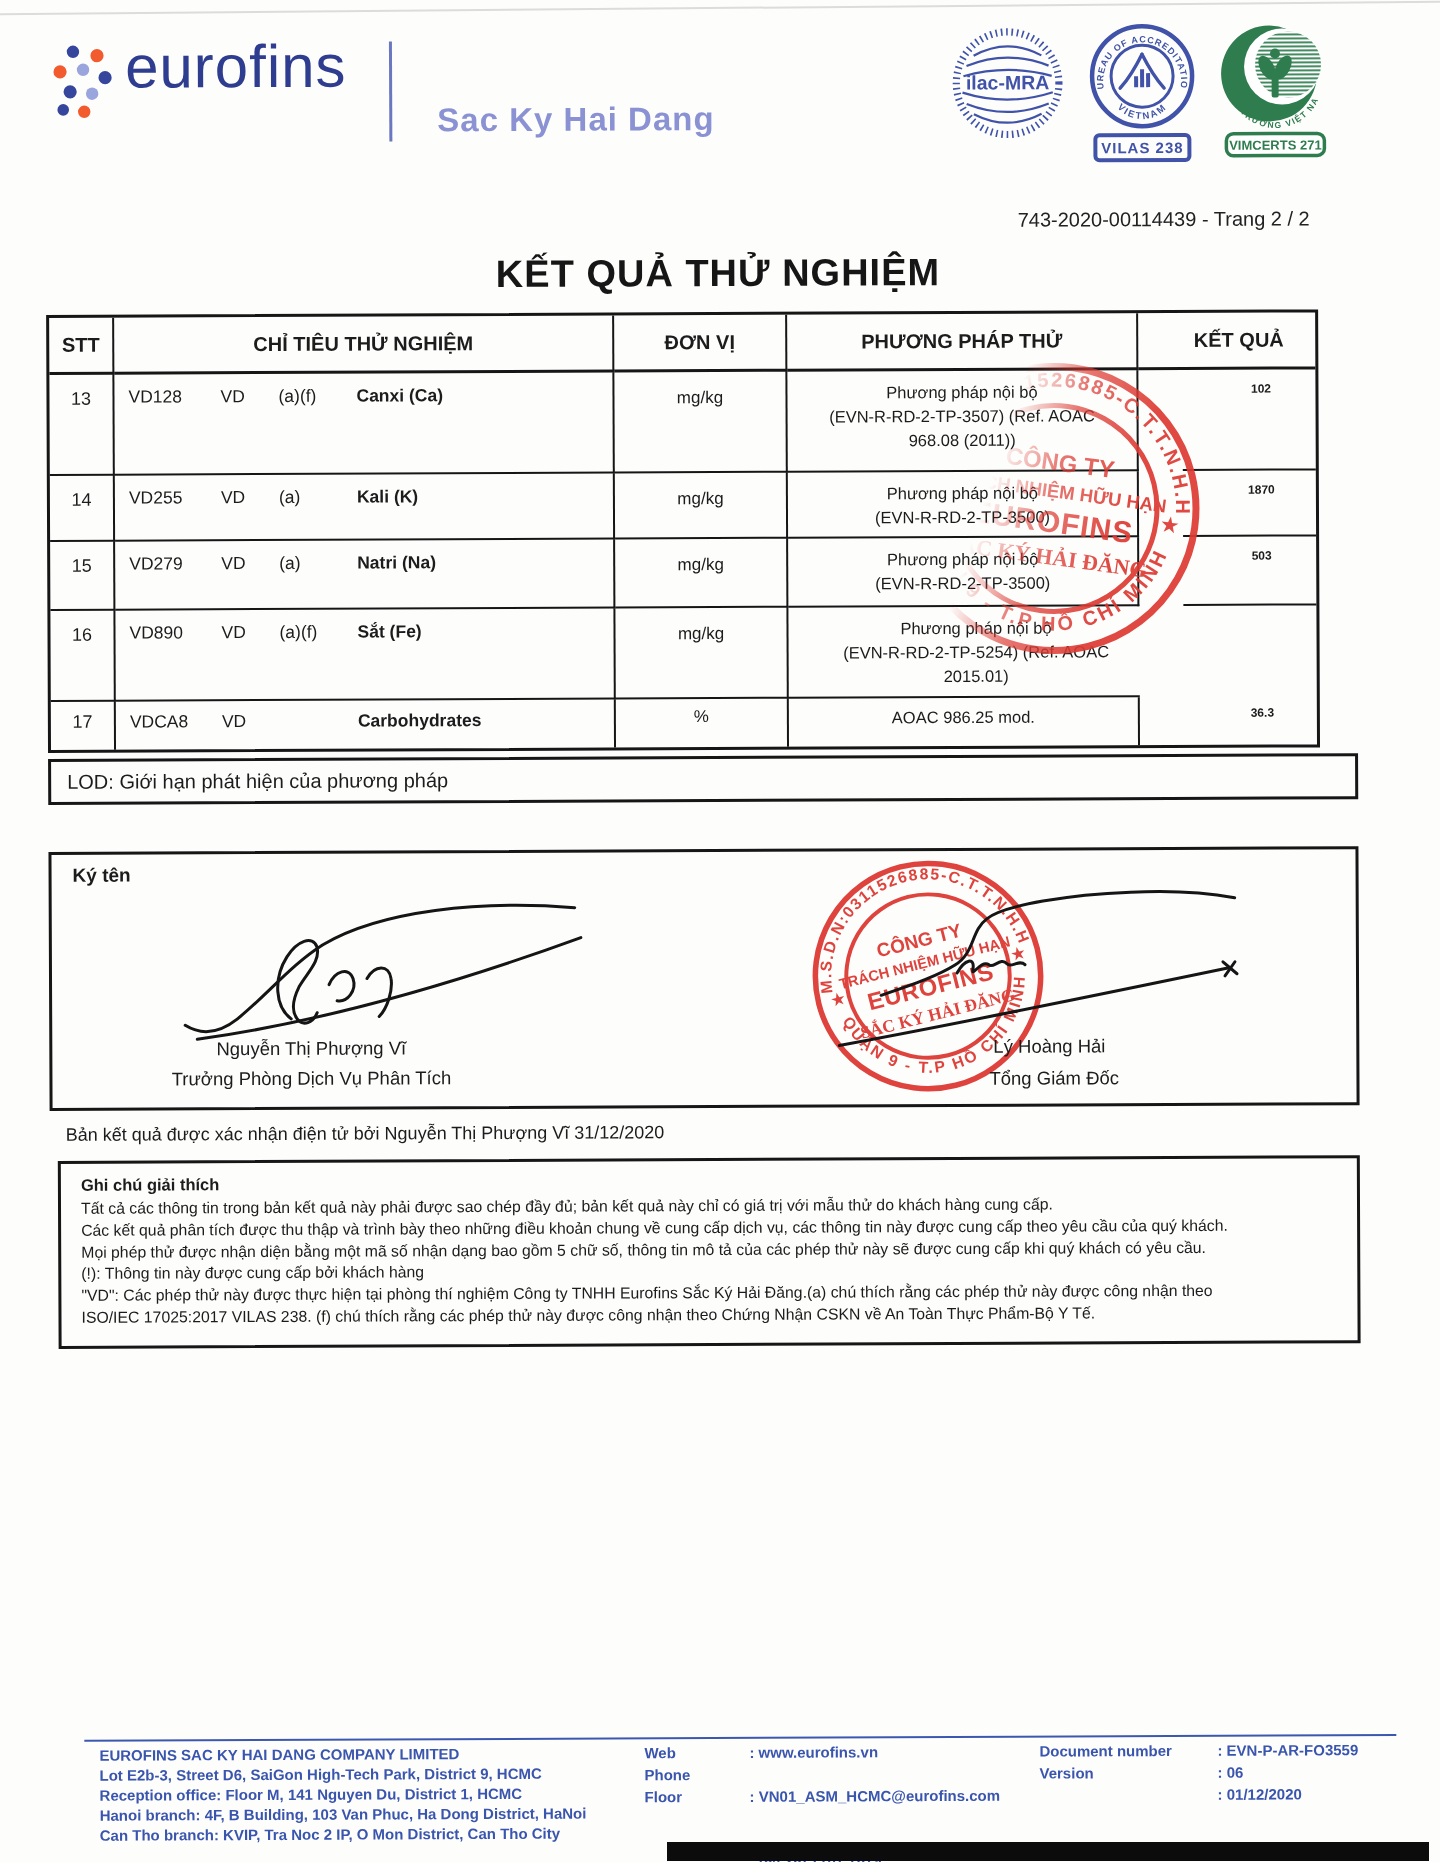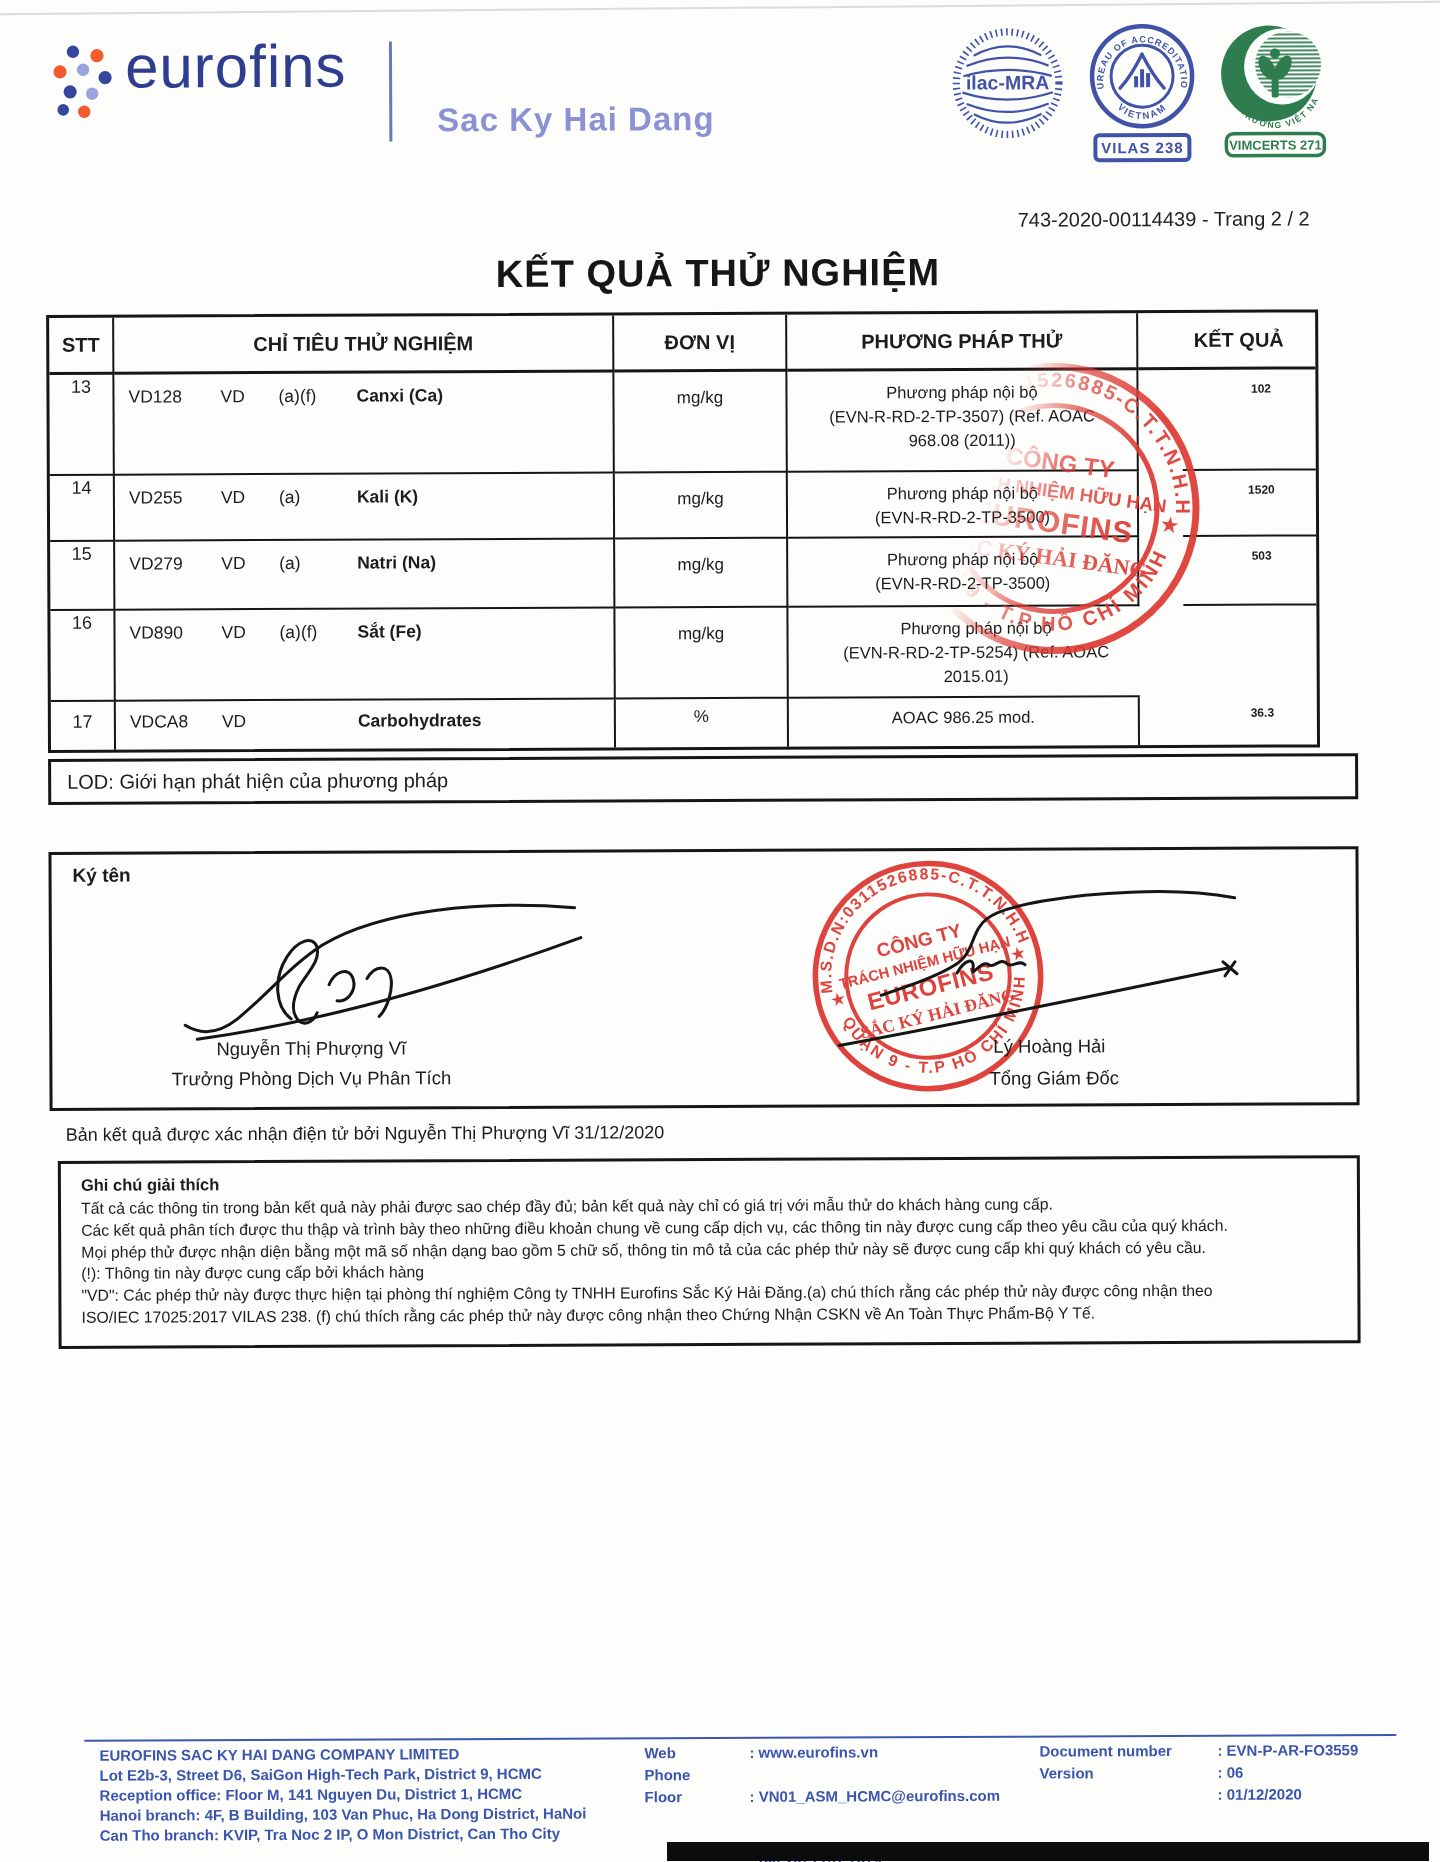--- a/index.html
+++ b/index.html
@@ -21,21 +21,21 @@
   .doc-title{left:20px;top:252px;width:1400px;text-align:center;font-size:38px;font-weight:bold;color:#161616;letter-spacing:1px;}
 
   
   .rtable{left:48px;top:312px;width:1266px;border:3px solid #161616;background:transparent;}
   .tr{display:grid;grid-template-columns:65px 500px 173px 351px 177px;}
   .td{border-right:2px solid #161616;border-bottom:2px solid #161616;box-sizing:border-box;overflow:hidden;}
   .td:last-child{border-right:none;padding-left:24px;}
   .tr:last-child .td{border-bottom:none;}
   .th-row .td{border-bottom:3px solid #161616;}
   .th{display:flex;align-items:center;justify-content:center;font-weight:bold;font-size:20px;}
-  .cell-stt{text-align:center;font-size:18px;padding-top:2px;}
+  .cell-stt{text-align:center;font-size:18px;padding-top:14px;}
   .cell-analyte{display:flex;padding:12px 0 0 14px;font-size:17.5px;}
   .cell-analyte .code{width:92px;}
   .cell-analyte .lab{width:58px;}
   .cell-analyte .flags{width:78px;}
   .cell-analyte .name{font-weight:bold;}
   .cell-unit{text-align:center;font-size:17px;padding-top:16px;}
   .cell-method{text-align:center;font-size:16.5px;padding-top:9px;line-height:24px;white-space:pre-line;}
   .cell-result{text-align:center;font-size:12px;font-weight:600;padding-top:12px;margin-left:44px;}
 
   
@@ -191,21 +191,21 @@
         <div class="td cell-stt">14</div>
         <div class="td cell-analyte">
           <span class="code">VD255</span>
           <span class="lab">VD</span>
           <span class="flags">(a)</span>
           <span class="name">Kali (K)</span>
         </div>
         <div class="td cell-unit">mg/kg</div>
         <div class="td cell-method">Phương pháp nội bộ
 (EVN-R-RD-2-TP-3500)</div>
-        <div class="td cell-result">1520</div>
+        <div class="td cell-result">1870</div>
       </div>
 
       <div class="tr" style="height:69px">
         <div class="td cell-stt">15</div>
         <div class="td cell-analyte">
           <span class="code">VD279</span>
           <span class="lab">VD</span>
           <span class="flags">(a)</span>
           <span class="name">Natri (Na)</span>
         </div>

